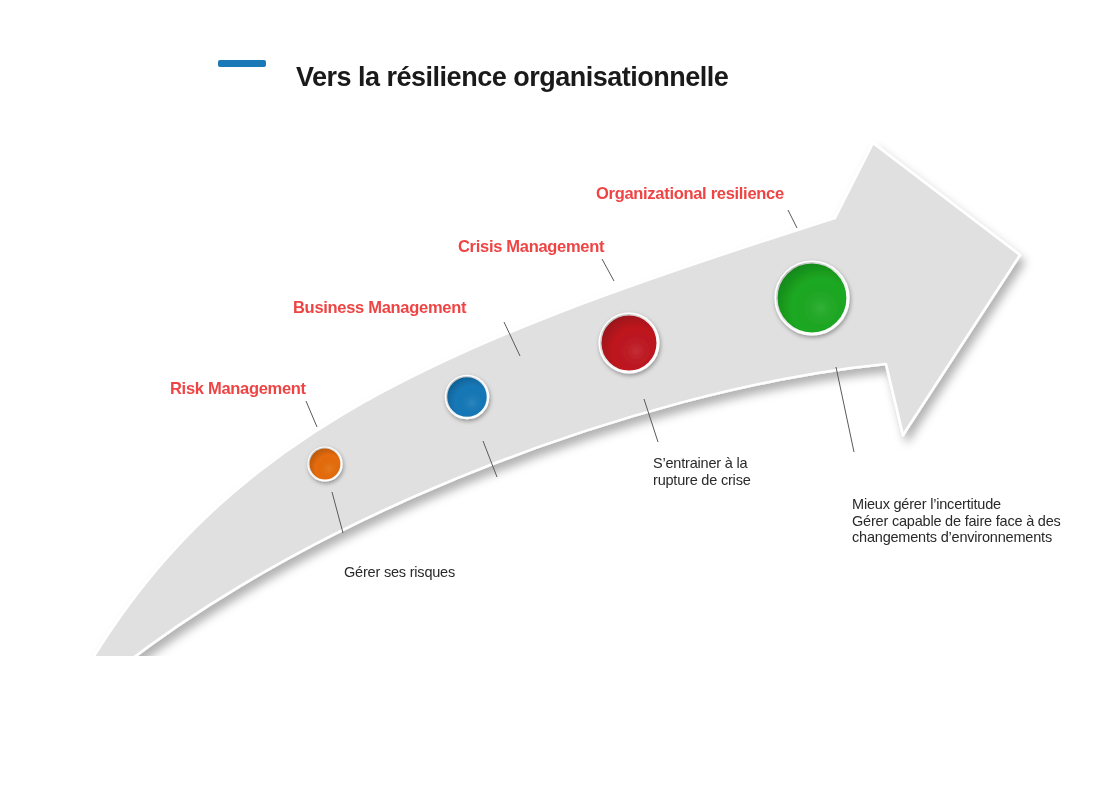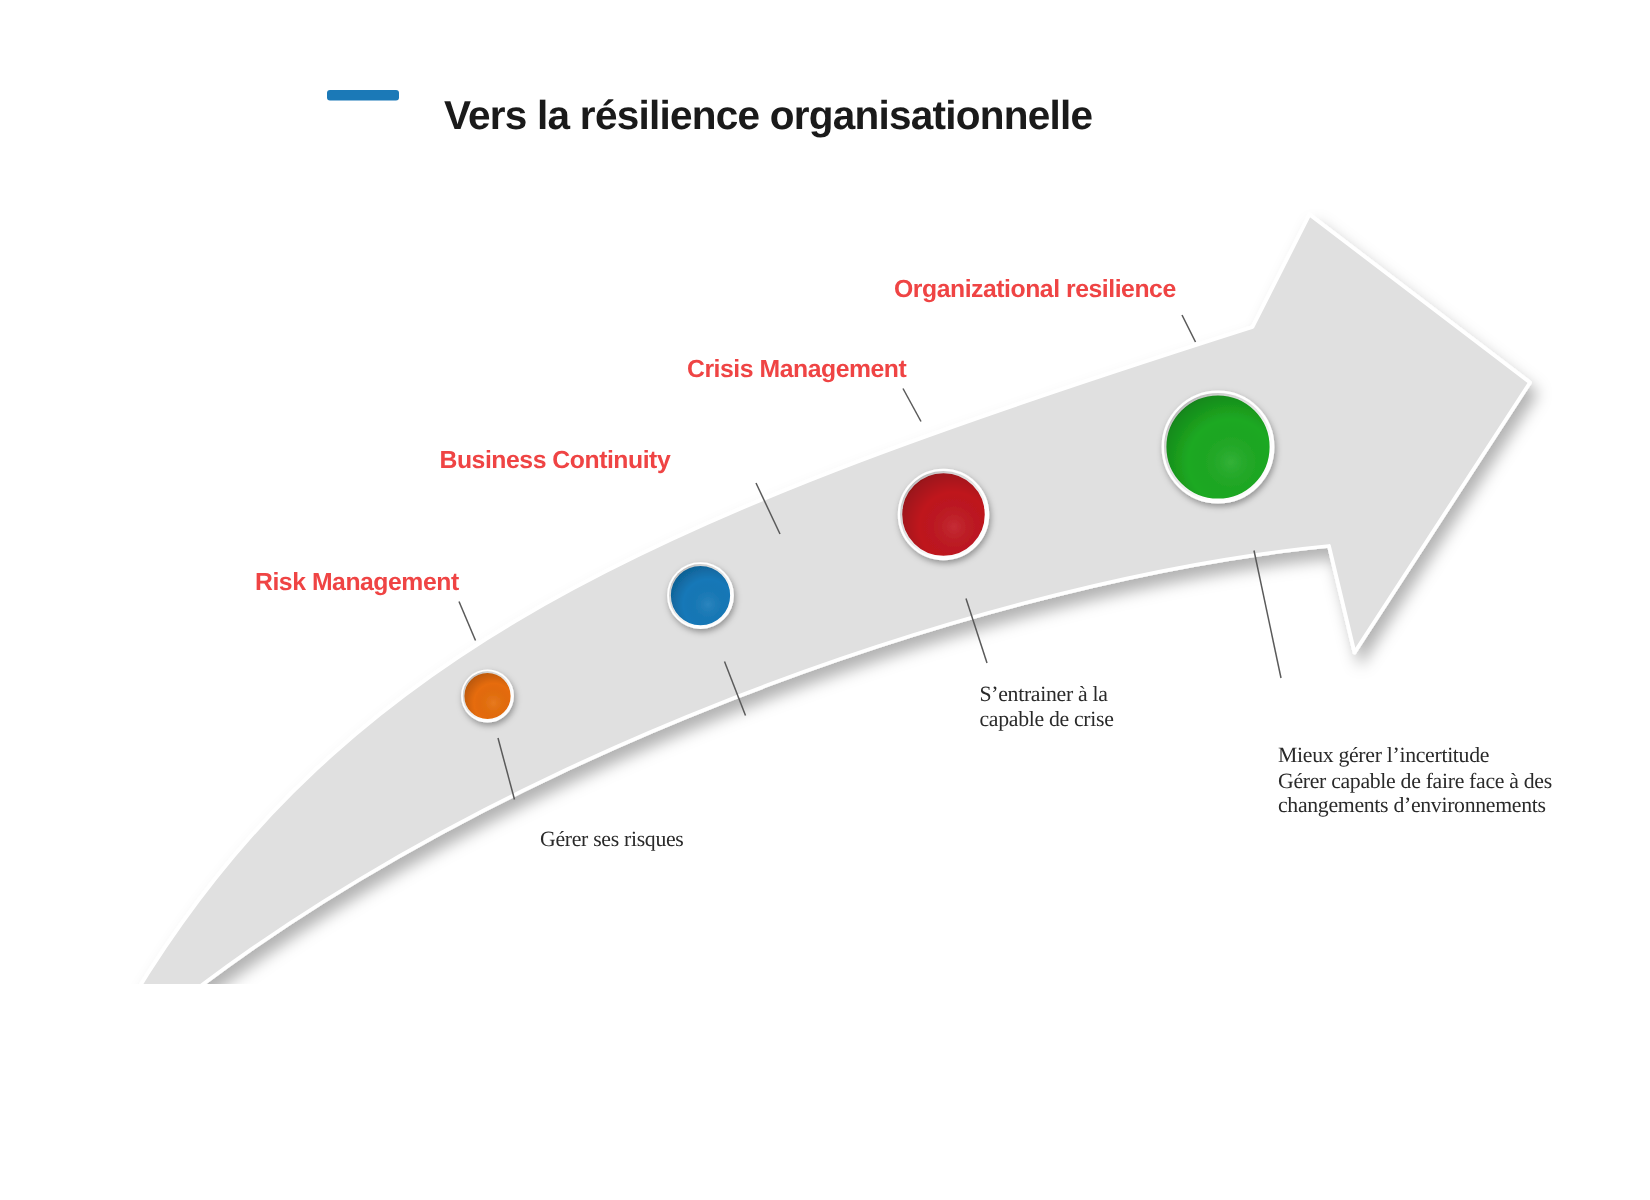--- a/index.html
+++ b/index.html
@@ -28,23 +28,23 @@
     color:#ef4444;white-space:nowrap;
   }
   .label-1{left:170px;top:379px;}
   .label-2{left:293px;top:298px;}
   .label-3{left:458px;top:237px;}
   .label-4{left:596px;top:184px;}
 
   .stage-desc{
     position:absolute;
     font-size:14.5px;font-weight:400;letter-spacing:-0.2px;
-    color:#2a2a2a;line-height:16.5px;white-space:nowrap;font-family:Liberation Serif, serif;
+    color:#2a2a2a;line-height:16.5px;white-space:nowrap;
   }
-  .desc-1{left:344px;top:552px;margin-left:16px;}
+  .desc-1{left:344px;top:564px;}
   .desc-2{left:487px;top:479px;}
   .desc-3{left:653px;top:455px;}
   .desc-4{left:852px;top:460px;margin-top:36px;}
 </style>
 </head>
 <body>
 
 <div class="canvas">
 
   <svg width="1100" height="800" viewBox="0 0 1100 800">
@@ -94,30 +94,30 @@
 
       <circle cx="812" cy="298" r="36" stroke="#ffffff" stroke-width="3.2" fill="#1ca921"></circle>
       <circle cx="812" cy="298" r="36" fill="url(#dotShade)"></circle>
     </g>
   </svg>
 
   <div class="title-dash" style="background-color: rgb(27, 121, 183);"></div>
   <h1 class="page-title">Vers la résilience organisationnelle</h1>
 
   <div class="stage-label label-1">Risk Management</div>
-  <div class="stage-label label-2">Business Continuity</div>
+  <div class="stage-label label-2">Business Management</div>
   <div class="stage-label label-3">Crisis Management</div>
   <div class="stage-label label-4">Organizational resilience</div>
 
   <div class="stage-desc desc-1">
     <div>Gérer ses risques</div>
   </div>
   <div class="stage-desc desc-3">
     <div>S’entrainer à la</div>
-    <div>capable de crise</div>
+    <div>rupture de crise</div>
   </div>
   <div class="stage-desc desc-4">
     <div>Mieux gérer l’incertitude</div>
     <div>Gérer capable de faire face à des</div>
     <div>changements d’environnements</div>
   </div>
 
 </div>
 
 </body></html>

